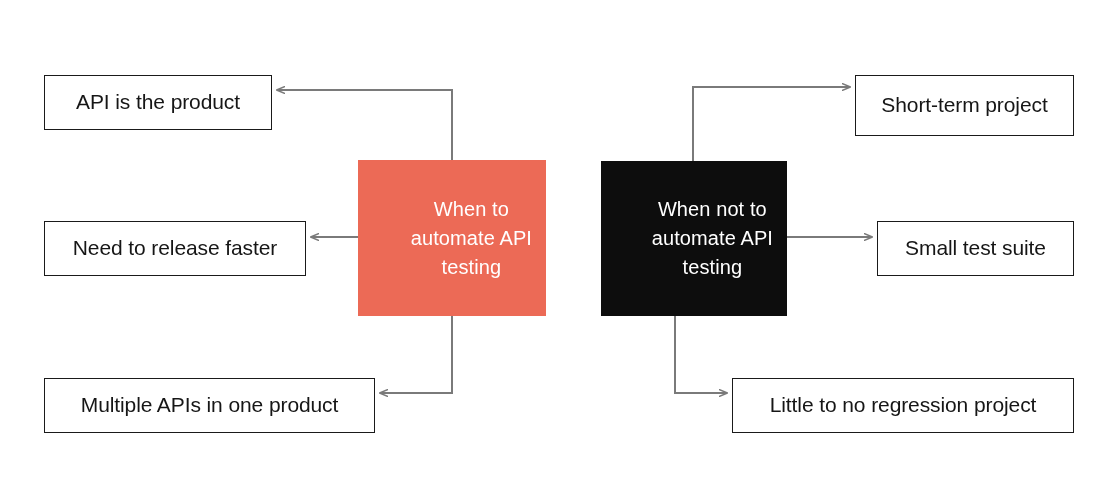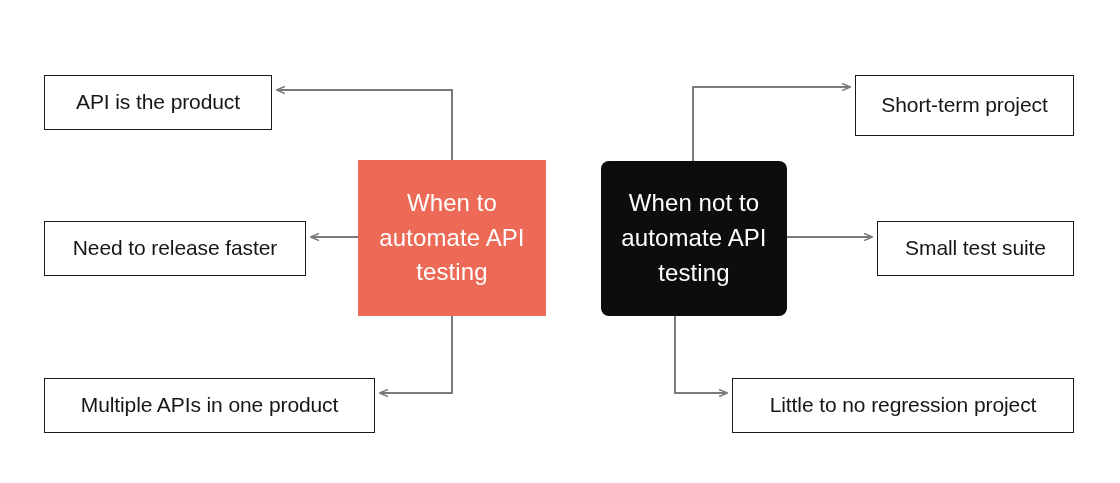--- a/index.html
+++ b/index.html
@@ -39,24 +39,25 @@
     background: #ffffff;
     border: 1.6px solid #1a1a1a;
     color: #161616;
     font-size: 21px;
     line-height: 1.25;
     letter-spacing: -0.1px;
     margin-top: 12px;
   }
   .node.hub {
     border: none;
-    font-size: 24px;
+    font-size: 20px;
     line-height: 1.45;
     letter-spacing: 0.1px;
     padding: 6px 14px;
+    justify-content: flex-end;
   }
   .node.hub.hub-red {
     background: #ec6a56;
     color: #ffffff;
   }
   .node.hub.hub-black {
     background: #0d0d0d;
     color: #ffffff;
   }
   .node .label {
@@ -100,21 +101,21 @@
   <div class="node leaf" style="left:44px; top:209px; width:262px; height:55px;">
     <span class="label">Need to release faster</span>
   </div>
 
   <div class="node hub hub-red" style="left:358px; top:160px; width:188px; height:156px;">
     <span class="label">When to
 automate API
 testing</span>
   </div>
 
-  <div class="node hub hub-black" style="left:601px; top:161px; width:186px; height:155px;border-radius:8px;">
+  <div class="node hub hub-black" style="left:601px; top:161px; width:186px; height:155px;">
     <span class="label">When not to
 automate API
 testing</span>
   </div>
 
   <div class="node leaf" style="left:855px; top:63px; width:219px; height:61px;">
     <span class="label">Short-term project</span>
   </div>
 
   <div class="node leaf" style="left:877px; top:209px; width:197px; height:55px;">

